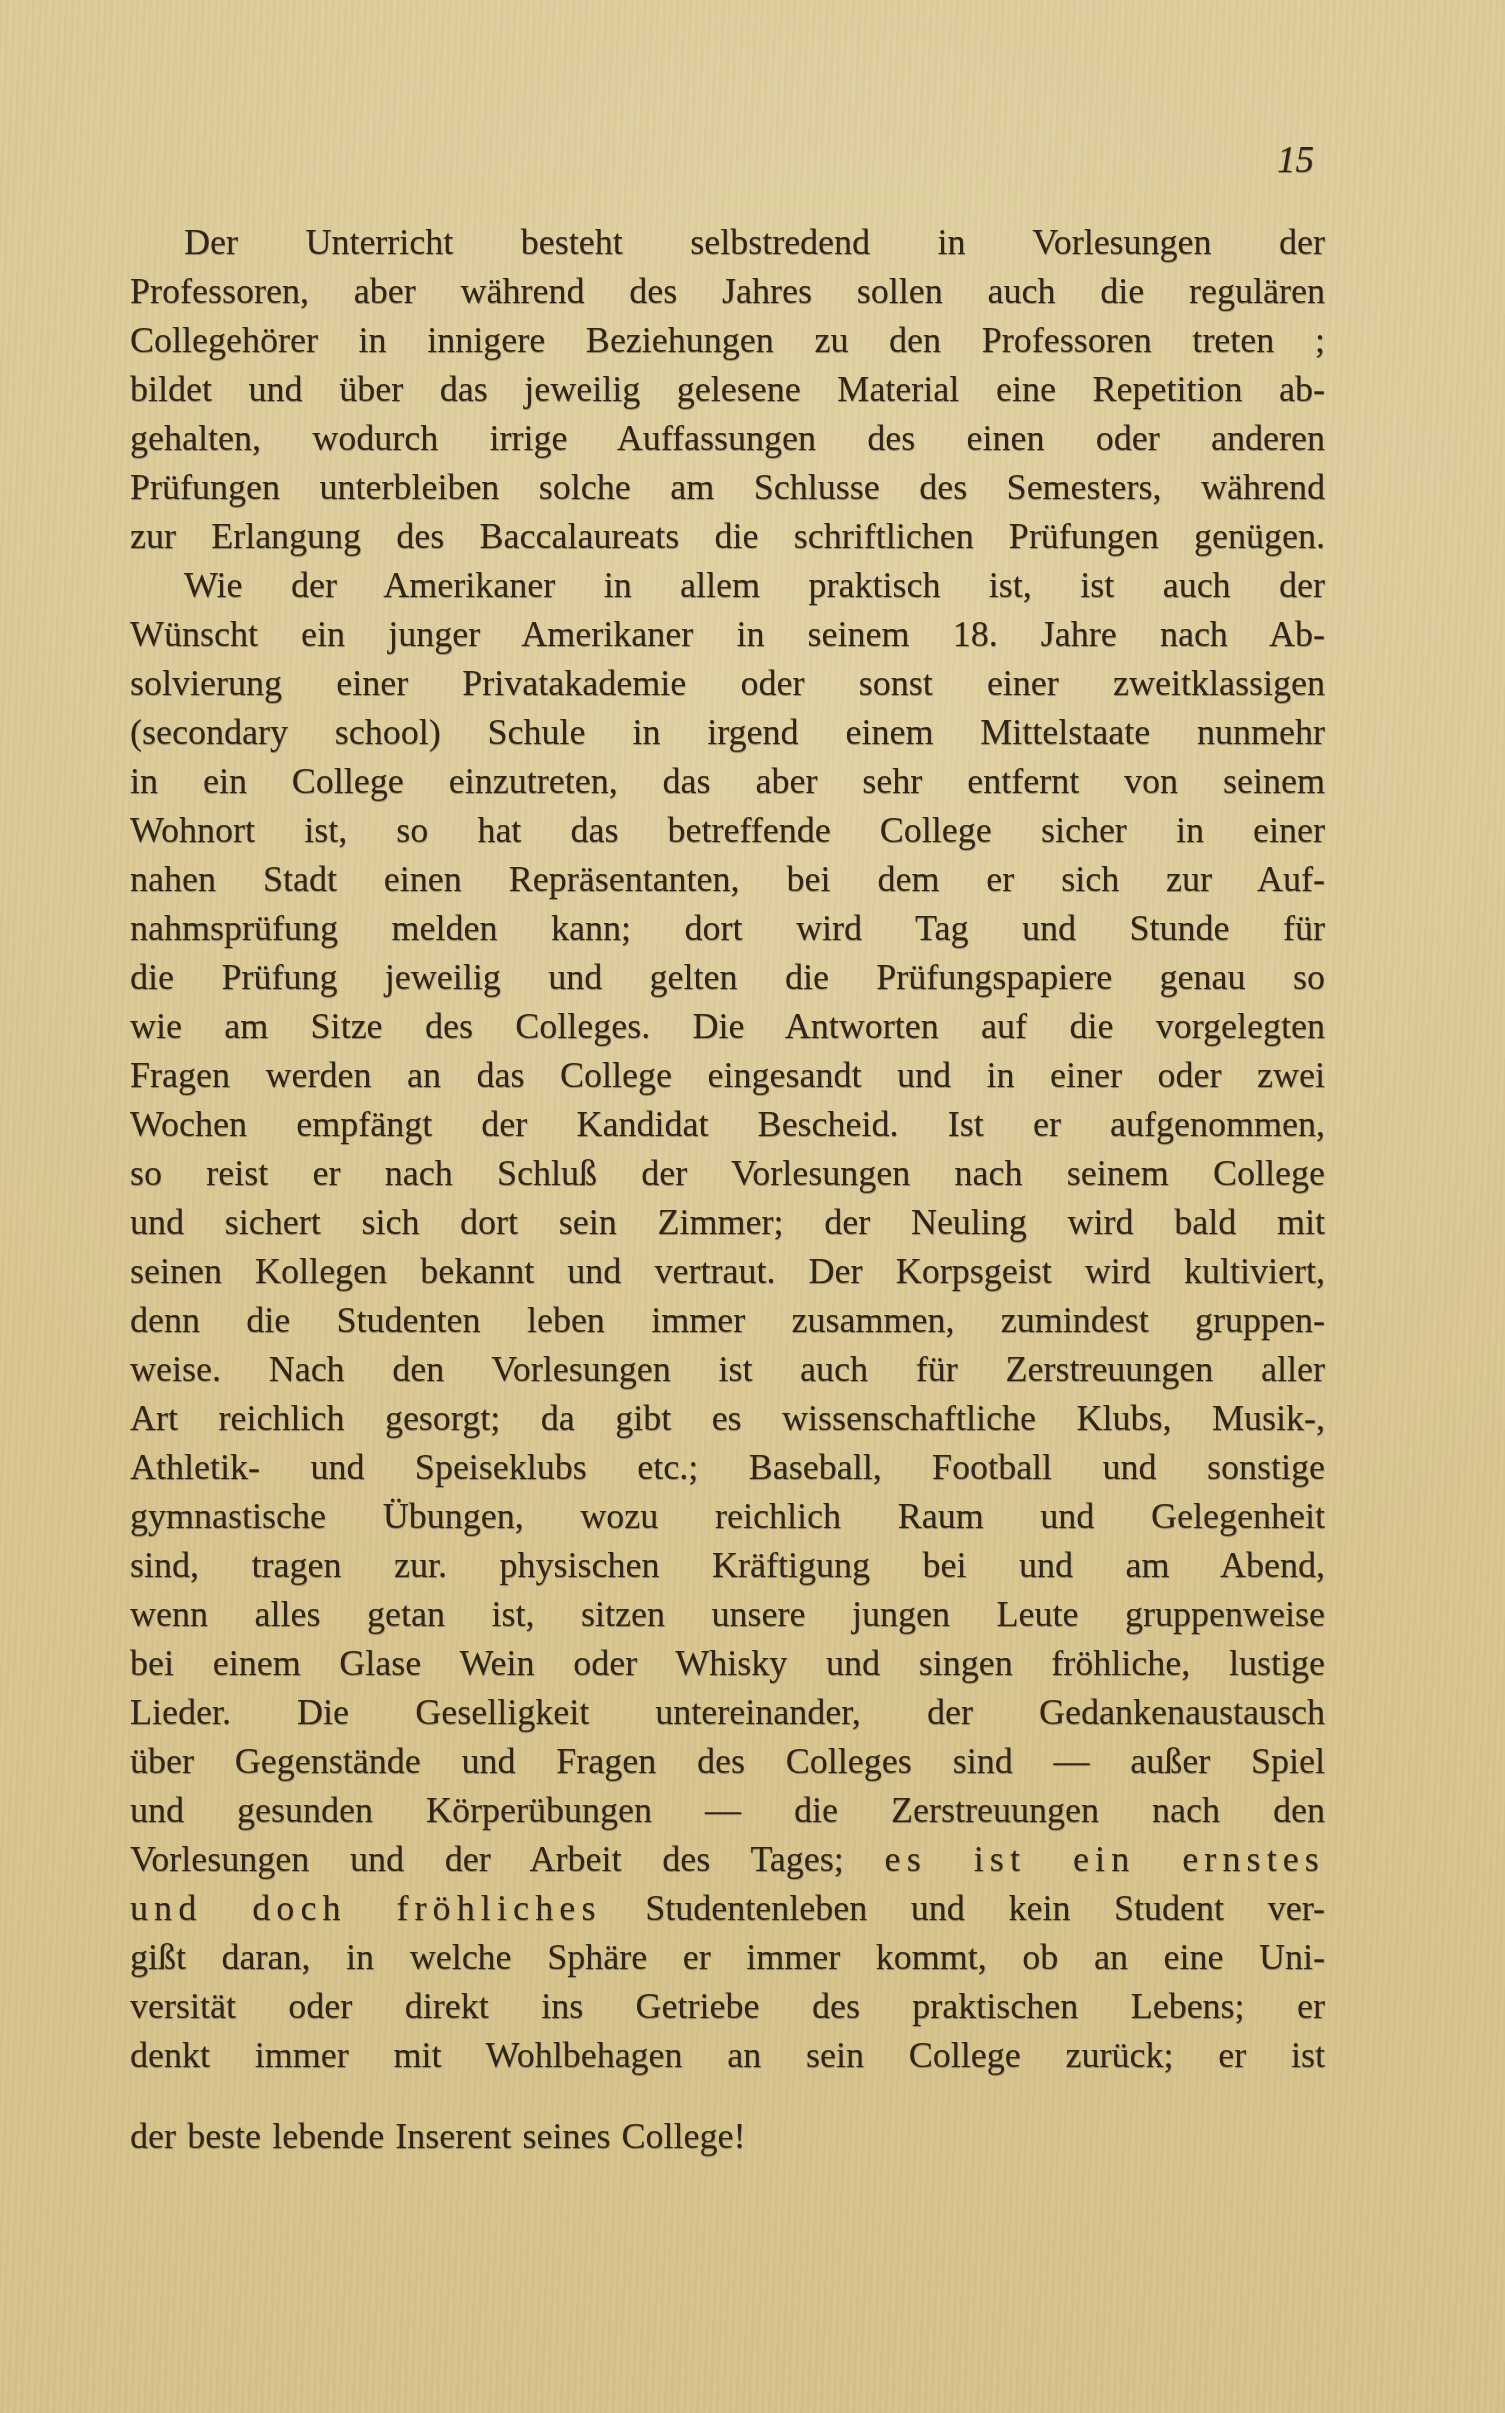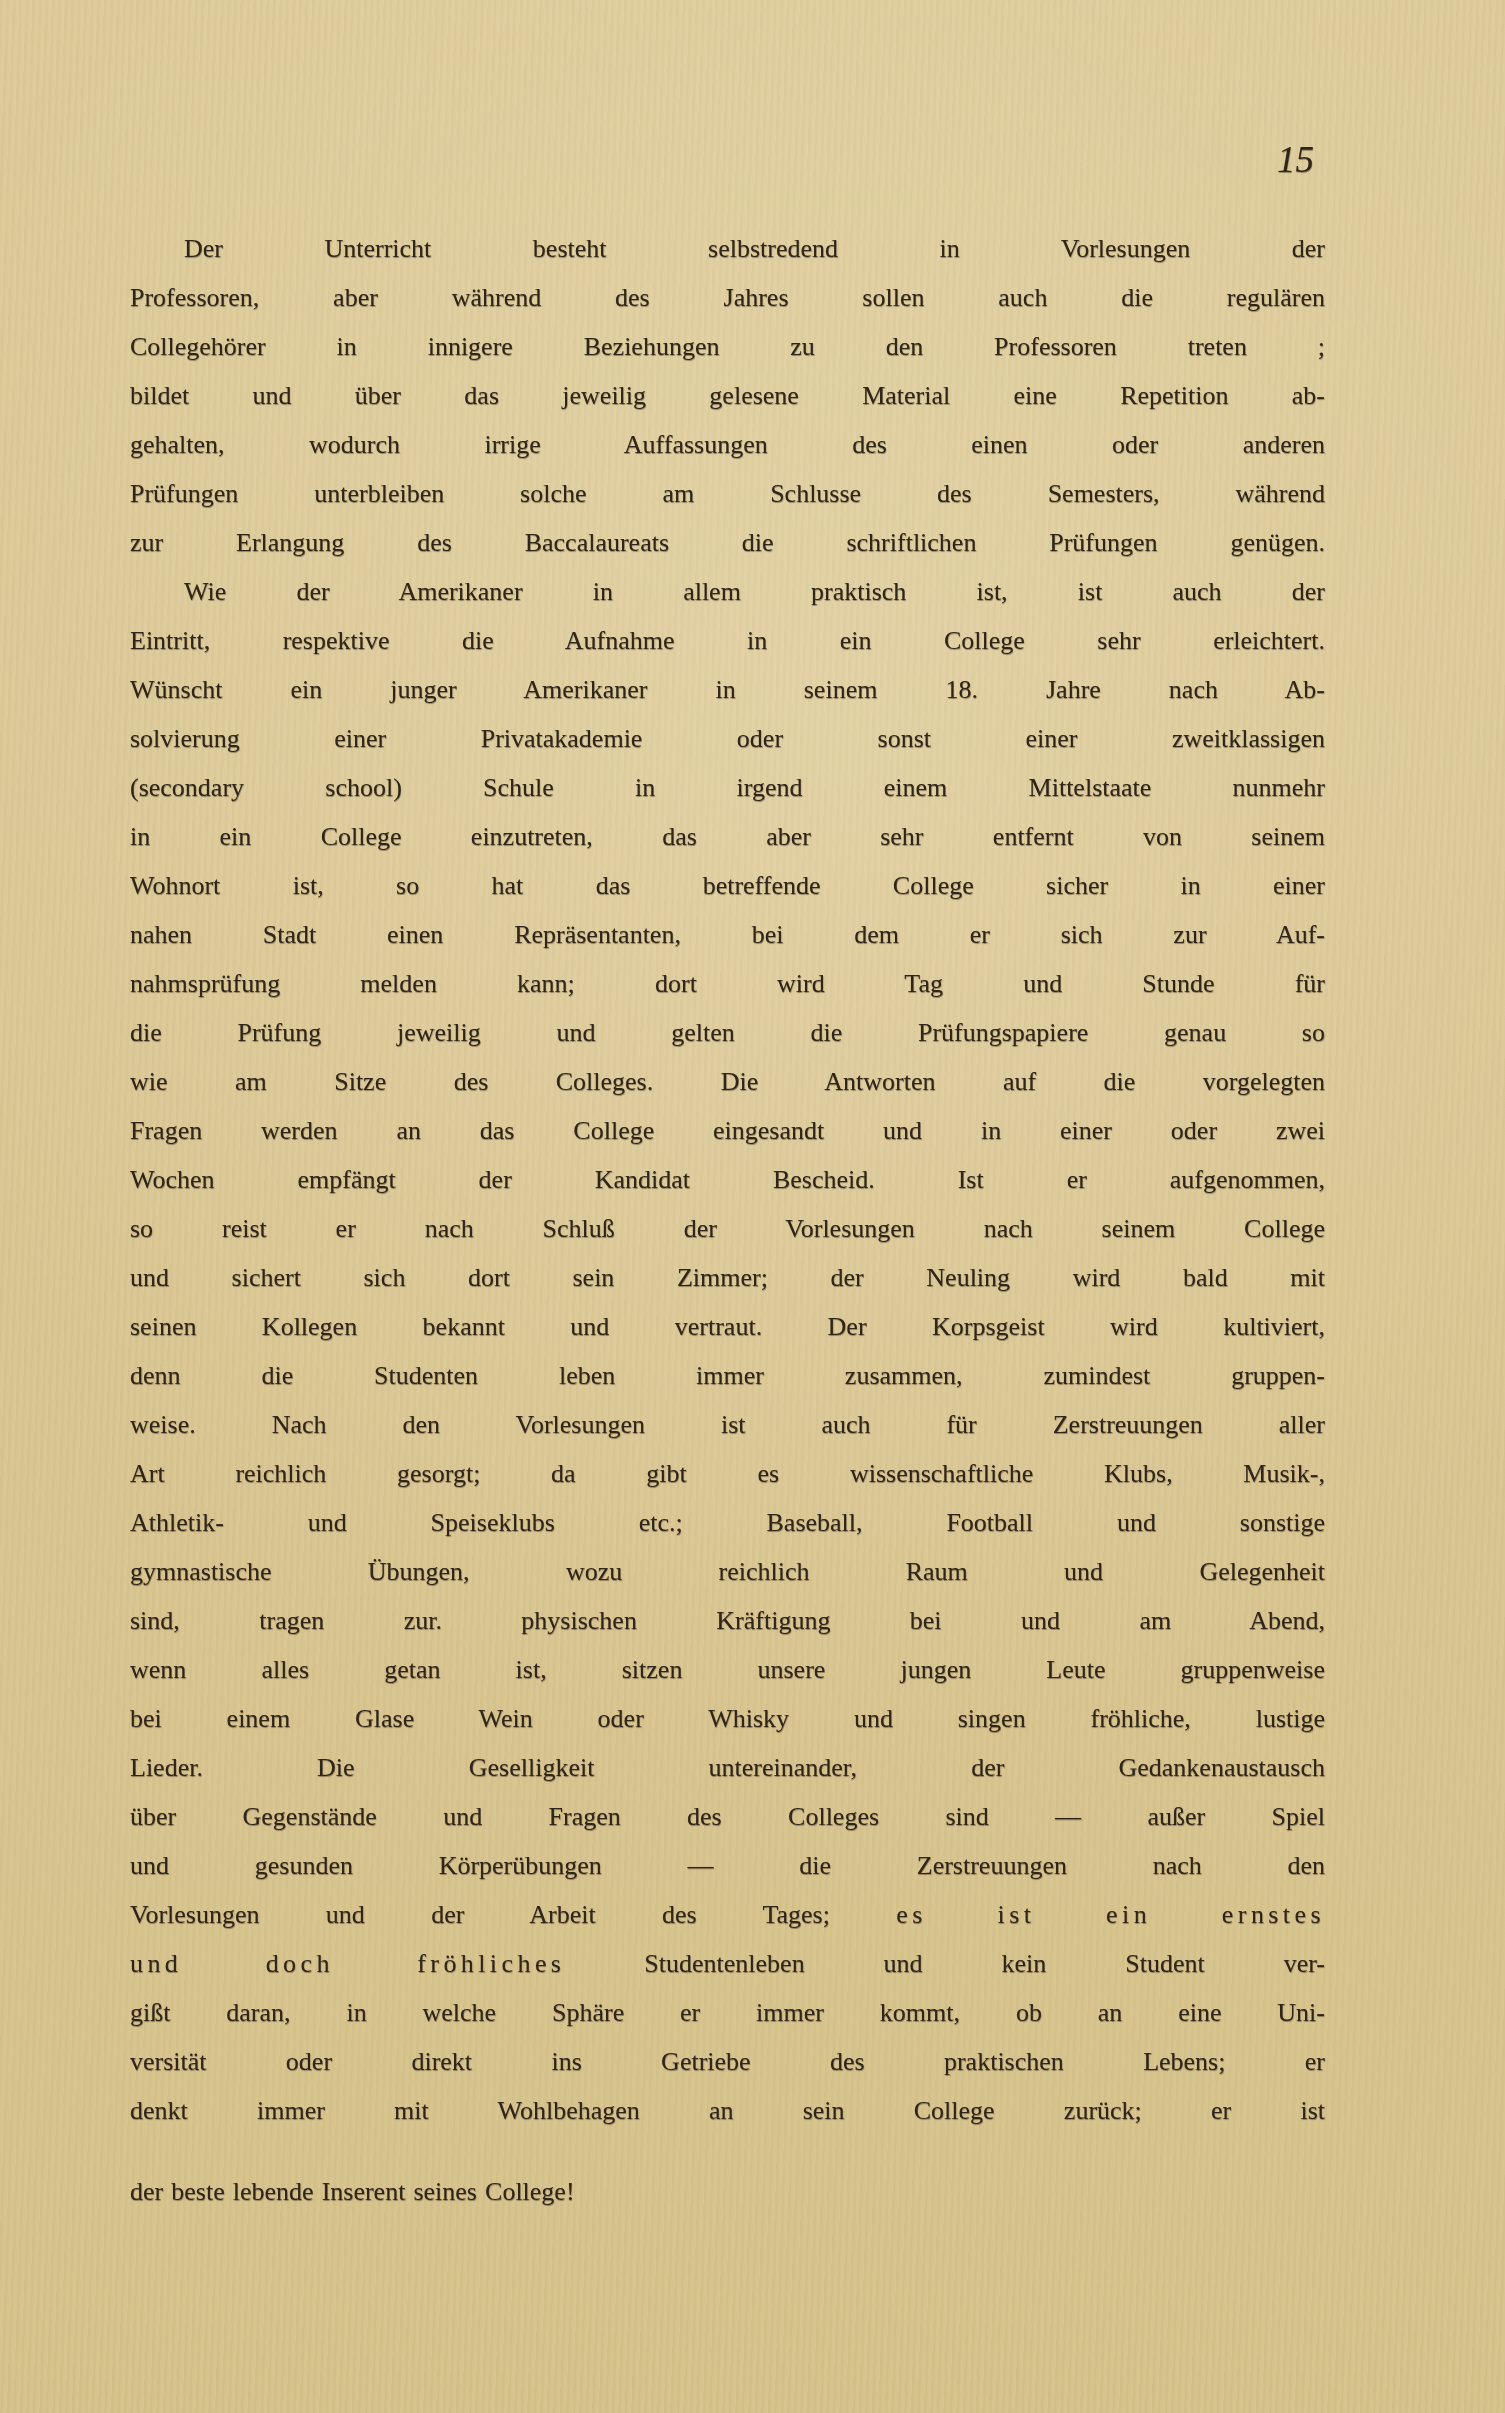--- a/index.html
+++ b/index.html
@@ -26,22 +26,22 @@
   .page-number{
     position:absolute;
     top:141px;right:191px;
     font-size:37px;line-height:1;
     color:var(--ink);
     text-shadow:0.5px 0.7px 0.8px rgba(50,38,22,0.45);
     font-style:italic;
   }
   .text-block{
     position:absolute;
-    left:130px;top:224px;width:1195px;
-    font-size:26px;line-height:49px;
+    left:130px;top:218px;width:1195px;
+    font-size:36px;line-height:49px;
     color:var(--ink);
     text-shadow:0.5px 0.7px 0.8px rgba(50,38,22,0.45);
     word-spacing:0.06em;
   }
   .line{
     text-align:justify;
     text-align-last:justify;
     white-space:normal;
   }
   .line.indent{ text-indent:54px; }
@@ -59,21 +59,20 @@
         <div class="line indent"><span>Der Unterricht besteht selbstredend in Vorlesungen der</span></div>
         <div class="line"><span>Professoren, aber während des Jahres sollen auch die regulären</span></div>
         <div class="line"><span>Collegehörer in innigere Beziehungen zu den Professoren treten ;</span></div>
         <div class="line"><span>bildet und über das jeweilig gelesene Material eine Repetition ab-</span></div>
         <div class="line"><span>gehalten, wodurch irrige Auffassungen des einen oder anderen</span></div>
         <div class="line"><span>Prüfungen unterbleiben solche am Schlusse des Semesters, während</span></div>
         <div class="line"><span>zur Erlangung des Baccalaureats die schriftlichen Prüfungen genügen.</span></div>
       </div>
     <div class="paragraph">
         <div class="line indent"><span>Wie der Amerikaner in allem praktisch ist, ist auch der</span></div>
-        <div class="line"><span>Eintritt, respektive die Aufnahme in ein College sehr erleichtert.</span></div>
         <div class="line"><span>Wünscht ein junger Amerikaner in seinem 18. Jahre nach Ab-</span></div>
         <div class="line"><span>solvierung einer Privatakademie oder sonst einer zweitklassigen</span></div>
         <div class="line"><span>(secondary school) Schule in irgend einem Mittelstaate nunmehr</span></div>
         <div class="line"><span>in ein College einzutreten, das aber sehr entfernt von seinem</span></div>
         <div class="line"><span>Wohnort ist, so hat das betreffende College sicher in einer</span></div>
         <div class="line"><span>nahen Stadt einen Repräsentanten, bei dem er sich zur Auf-</span></div>
         <div class="line"><span>nahmsprüfung melden kann; dort wird Tag und Stunde für</span></div>
         <div class="line"><span>die Prüfung jeweilig und gelten die Prüfungspapiere genau so</span></div>
         <div class="line"><span>wie am Sitze des Colleges. Die Antworten auf die vorgelegten</span></div>
         <div class="line"><span>Fragen werden an das College eingesandt und in einer oder zwei</span></div>

